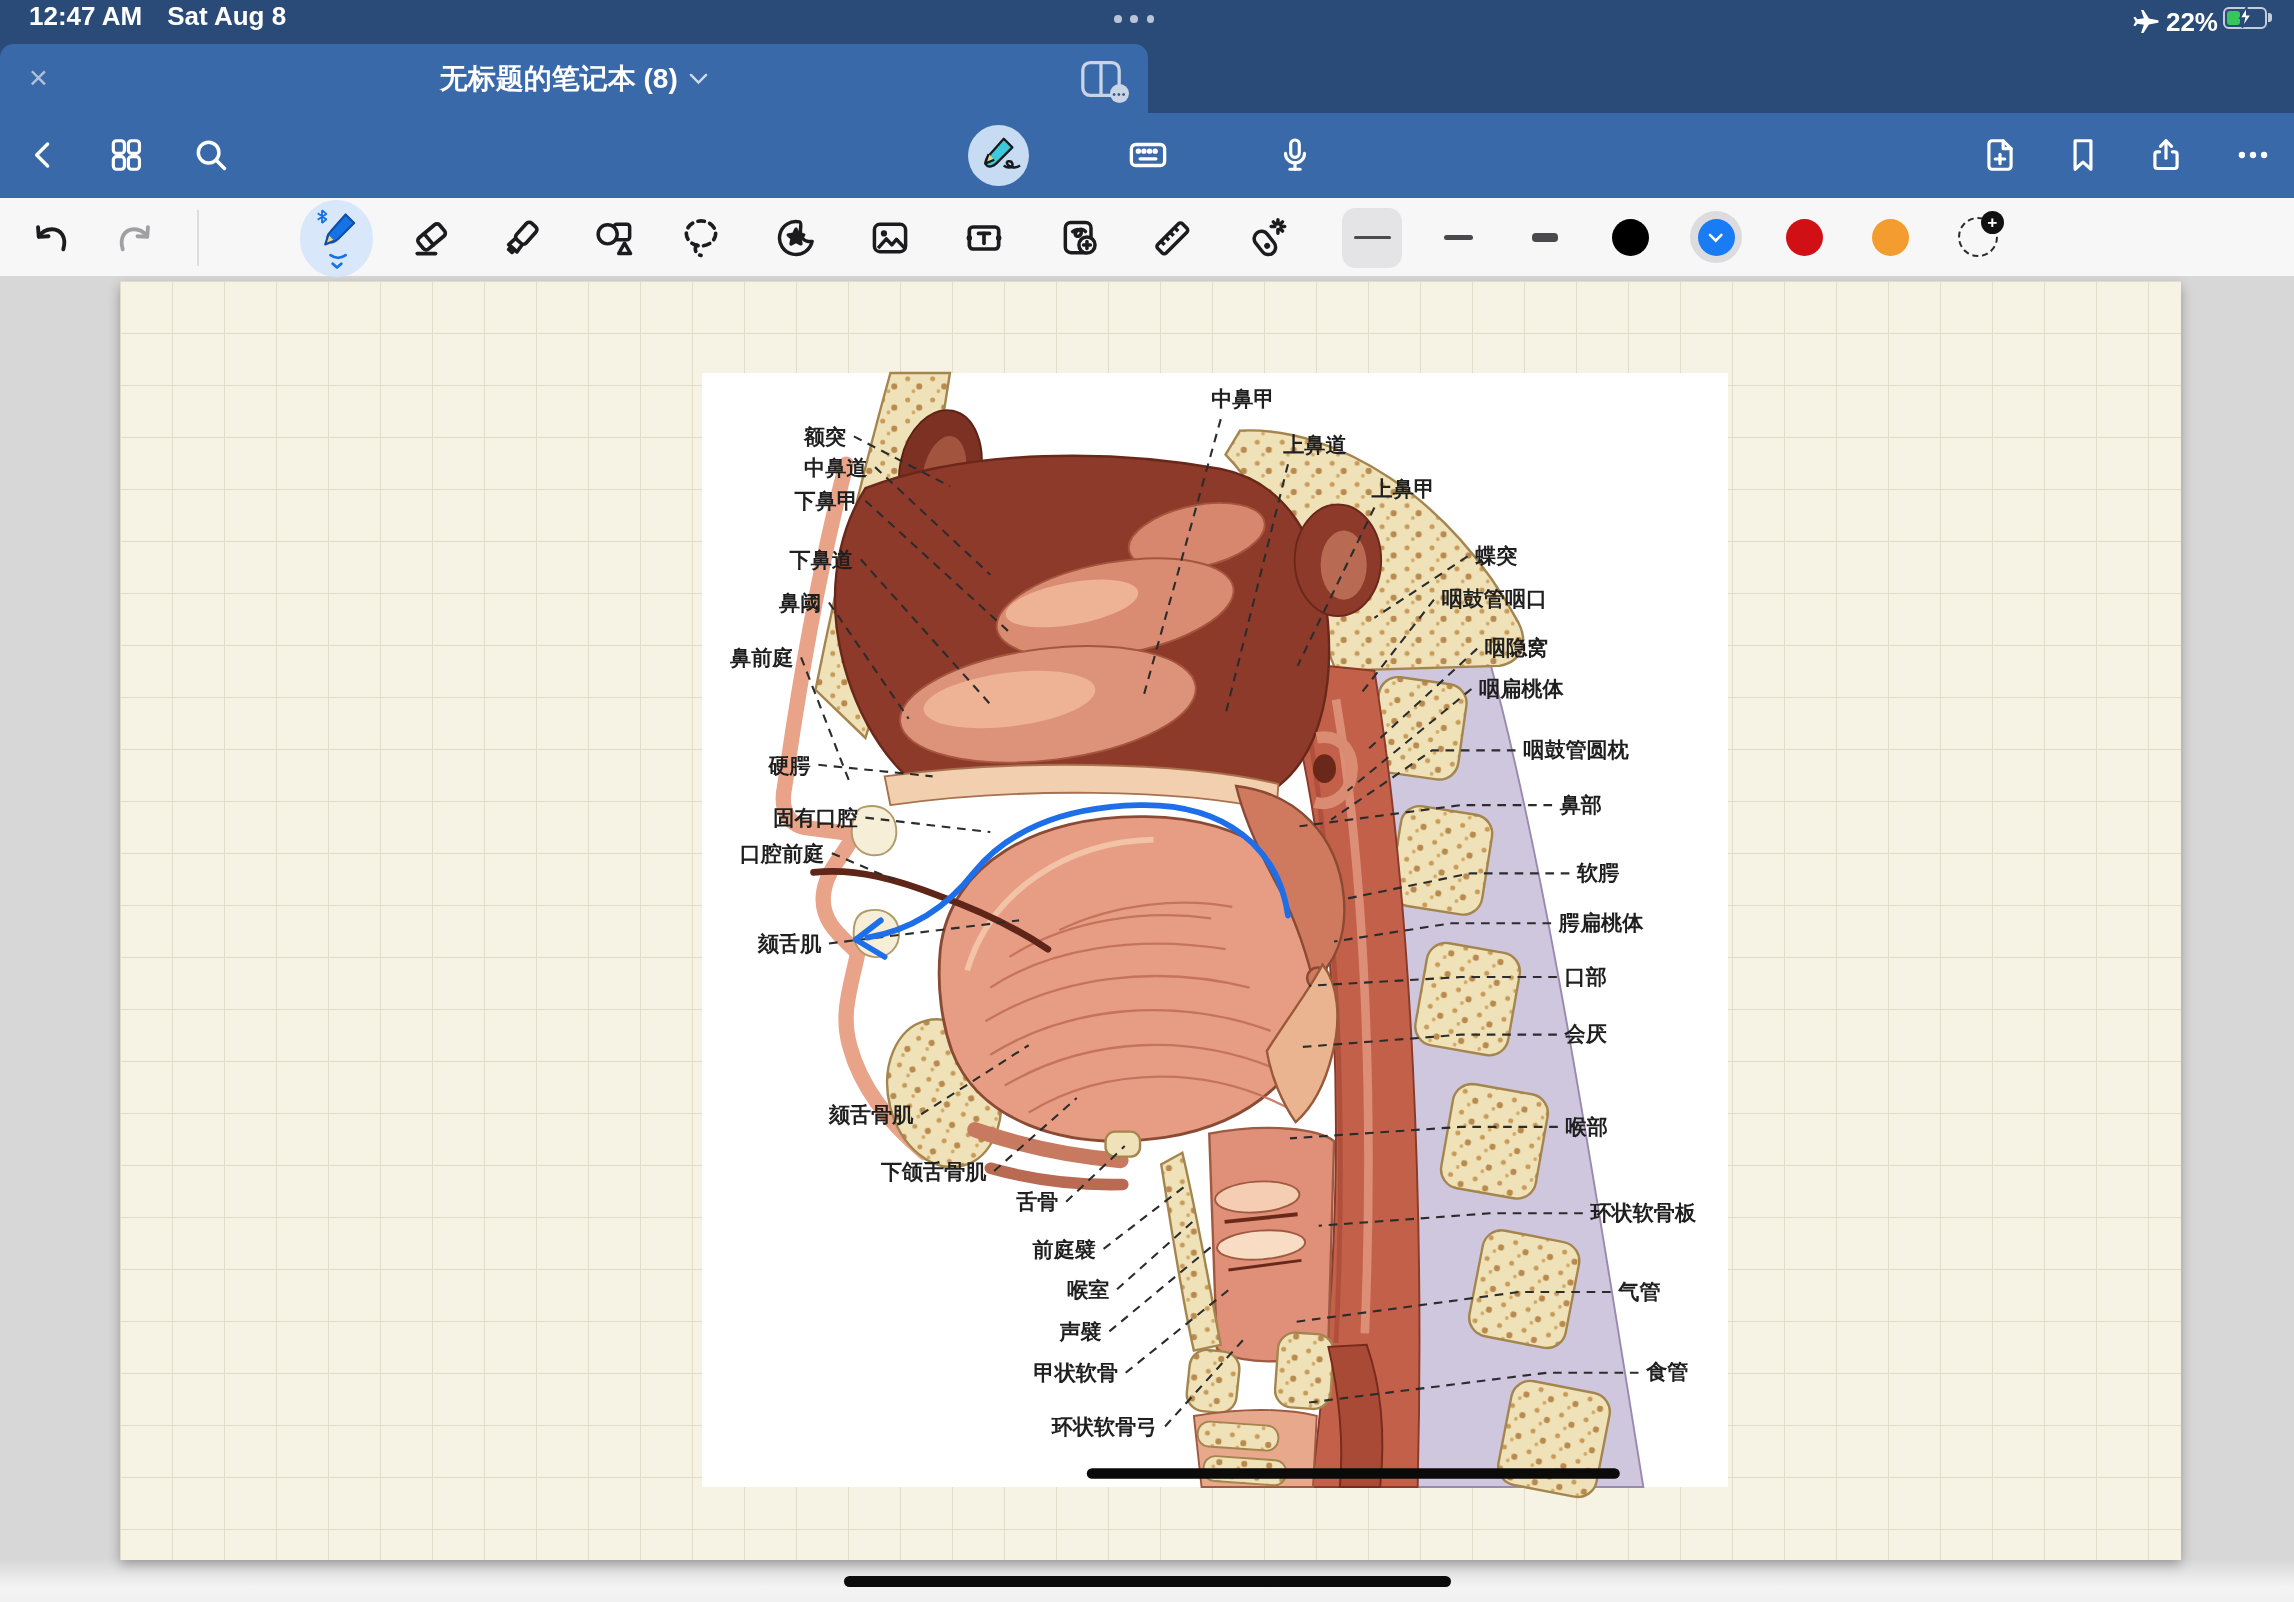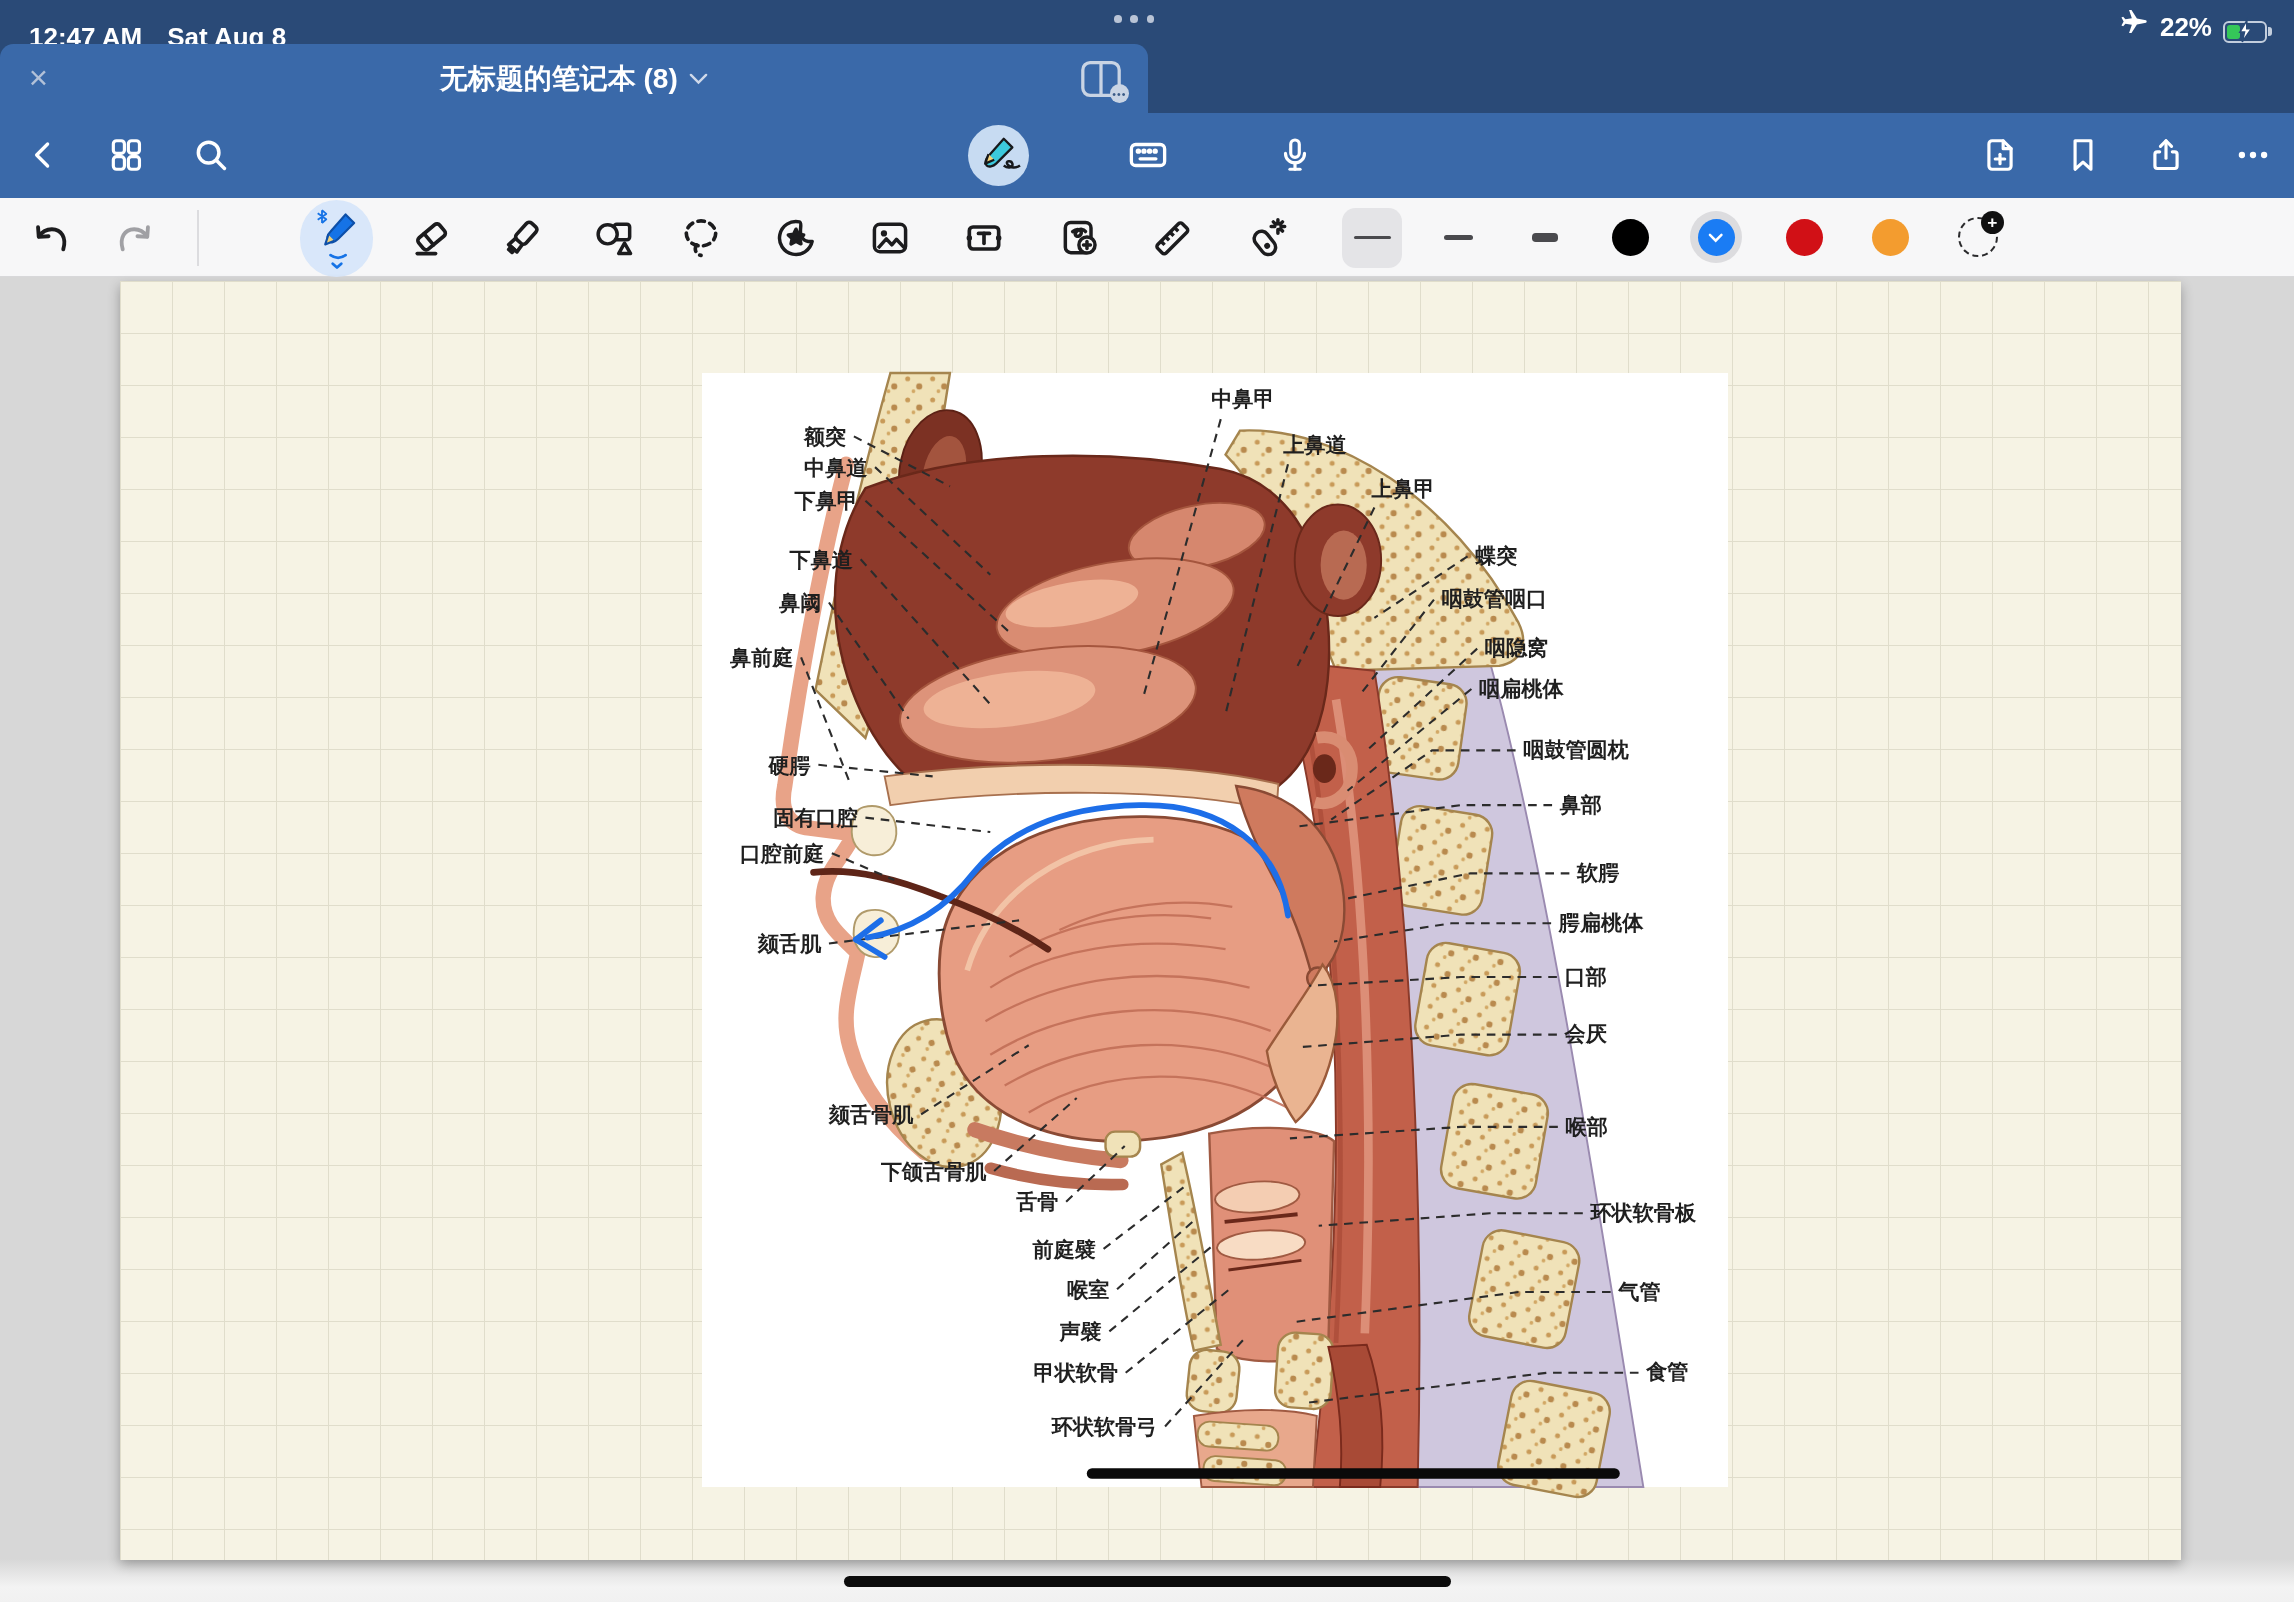--- a/index.html
+++ b/index.html
@@ -3,24 +3,24 @@
 <meta charset="utf-8">
 <style>
   html,body{margin:0;padding:0;background:#222;}
   *{box-sizing:border-box;}
   .app{position:relative;width:2294px;height:1602px;overflow:hidden;
        font-family:"Liberation Sans",sans-serif;background:#d7d7d7;}
 
   
   .status-bar{position:absolute;left:0;top:0;width:2294px;height:44px;background:#2a4a77;
               color:#fff;display:flex;align-items:center;}
-  .sb-left{position:absolute;left:29px;top:22px;display:flex;gap:25px;font-size:26px;font-weight:700;text-align:right;}
+  .sb-left{position:absolute;left:29px;top:1px;display:flex;gap:25px;font-size:26px;font-weight:700;text-align:right;}
   .sb-dots{position:absolute;left:1114px;top:15.4px;display:flex;gap:8.6px;}
   .sb-dots i{width:7.7px;height:7.7px;border-radius:50%;background:#b9c4d6;display:block;}
-  .sb-right{position:absolute;right:27px;top:6.7px;display:flex;align-items:flex-end;gap:11px;
+  .sb-right{position:absolute;right:27px;top:6.7px;display:flex;align-items:flex-start;gap:5px;
             font-size:26px;font-weight:700;}
   .battery{position:relative;width:44px;height:22px;border:2.4px solid #c3cedd;border-radius:5.8px;}
   .battery:after{content:"";position:absolute;right:-6.7px;top:4.8px;width:3.8px;height:8.6px;
                  background:#c3cedd;border-radius:0 2.9px 2.9px 0;}
   .battery .fill{position:absolute;left:1.9px;top:1.9px;width:32%;height:14.4px;border-radius:2.9px;background:#35c759;}
   .battery svg{position:absolute;left:11.5px;top:-2.9px;}
 
   
   .tab-bar{position:absolute;left:0;top:44px;width:2294px;height:69px;background:#2a4a77;}
   .tab{position:absolute;left:0;top:0;width:1148px;height:69px;background:#3a69a9;

